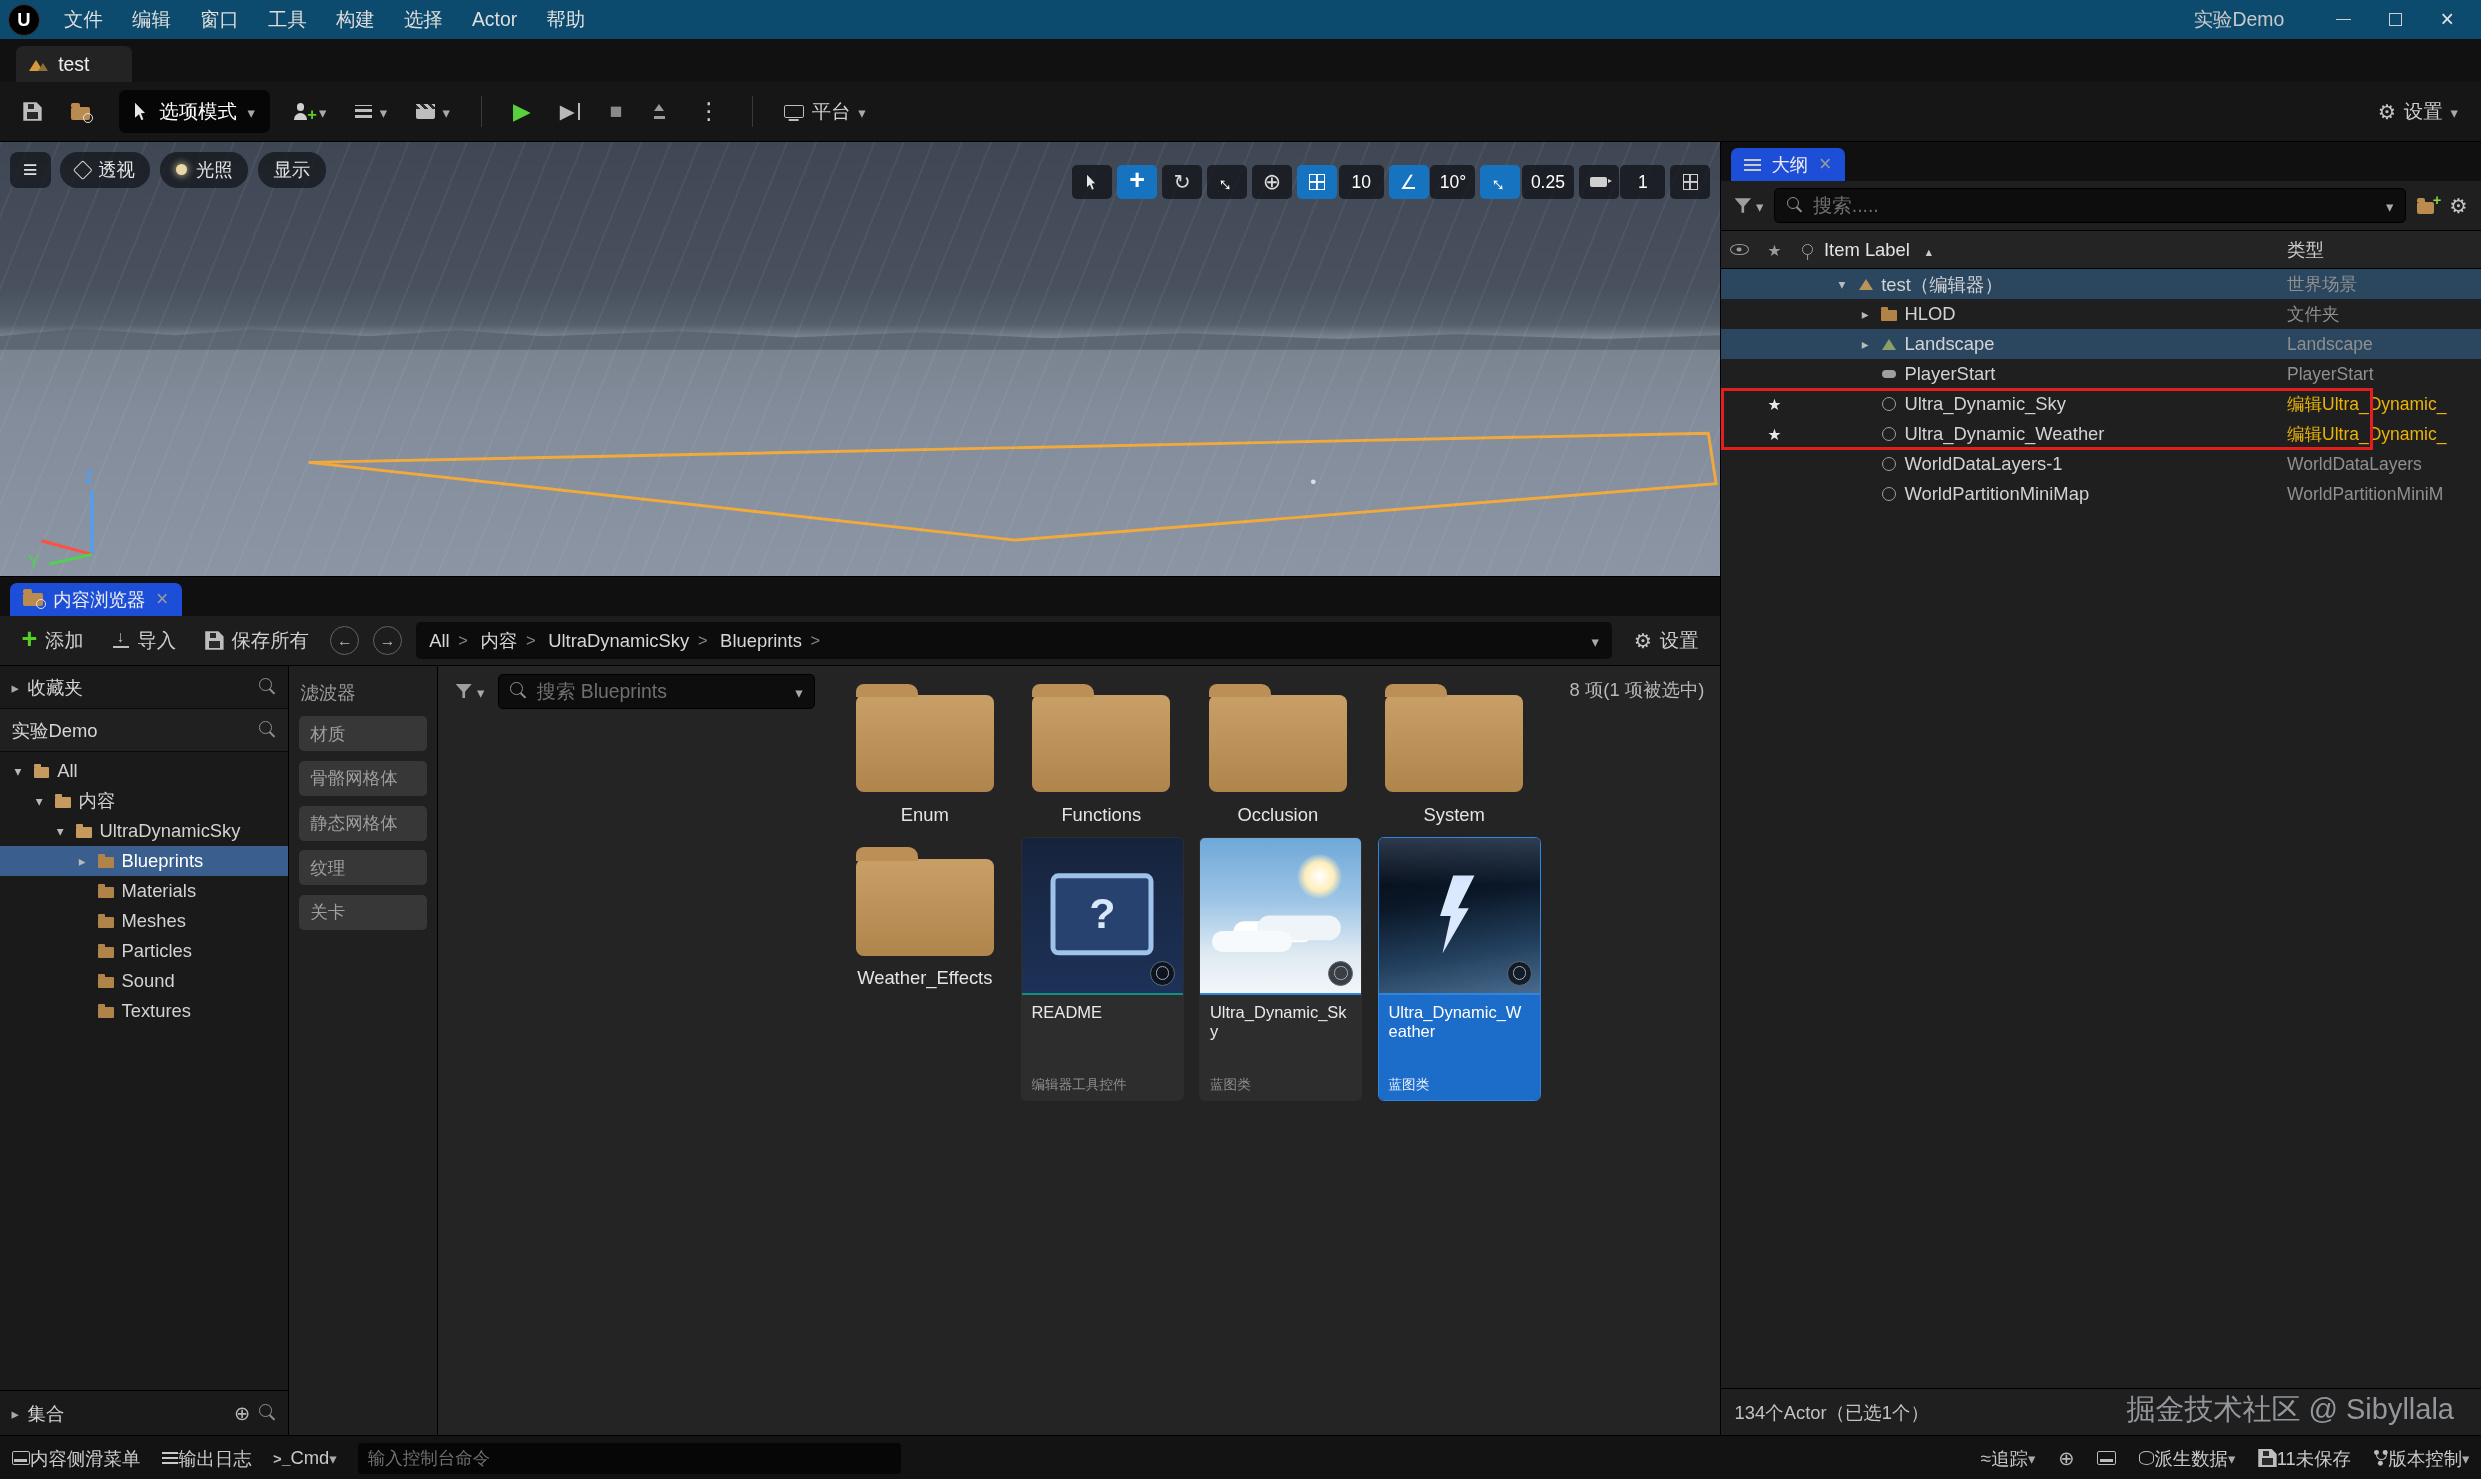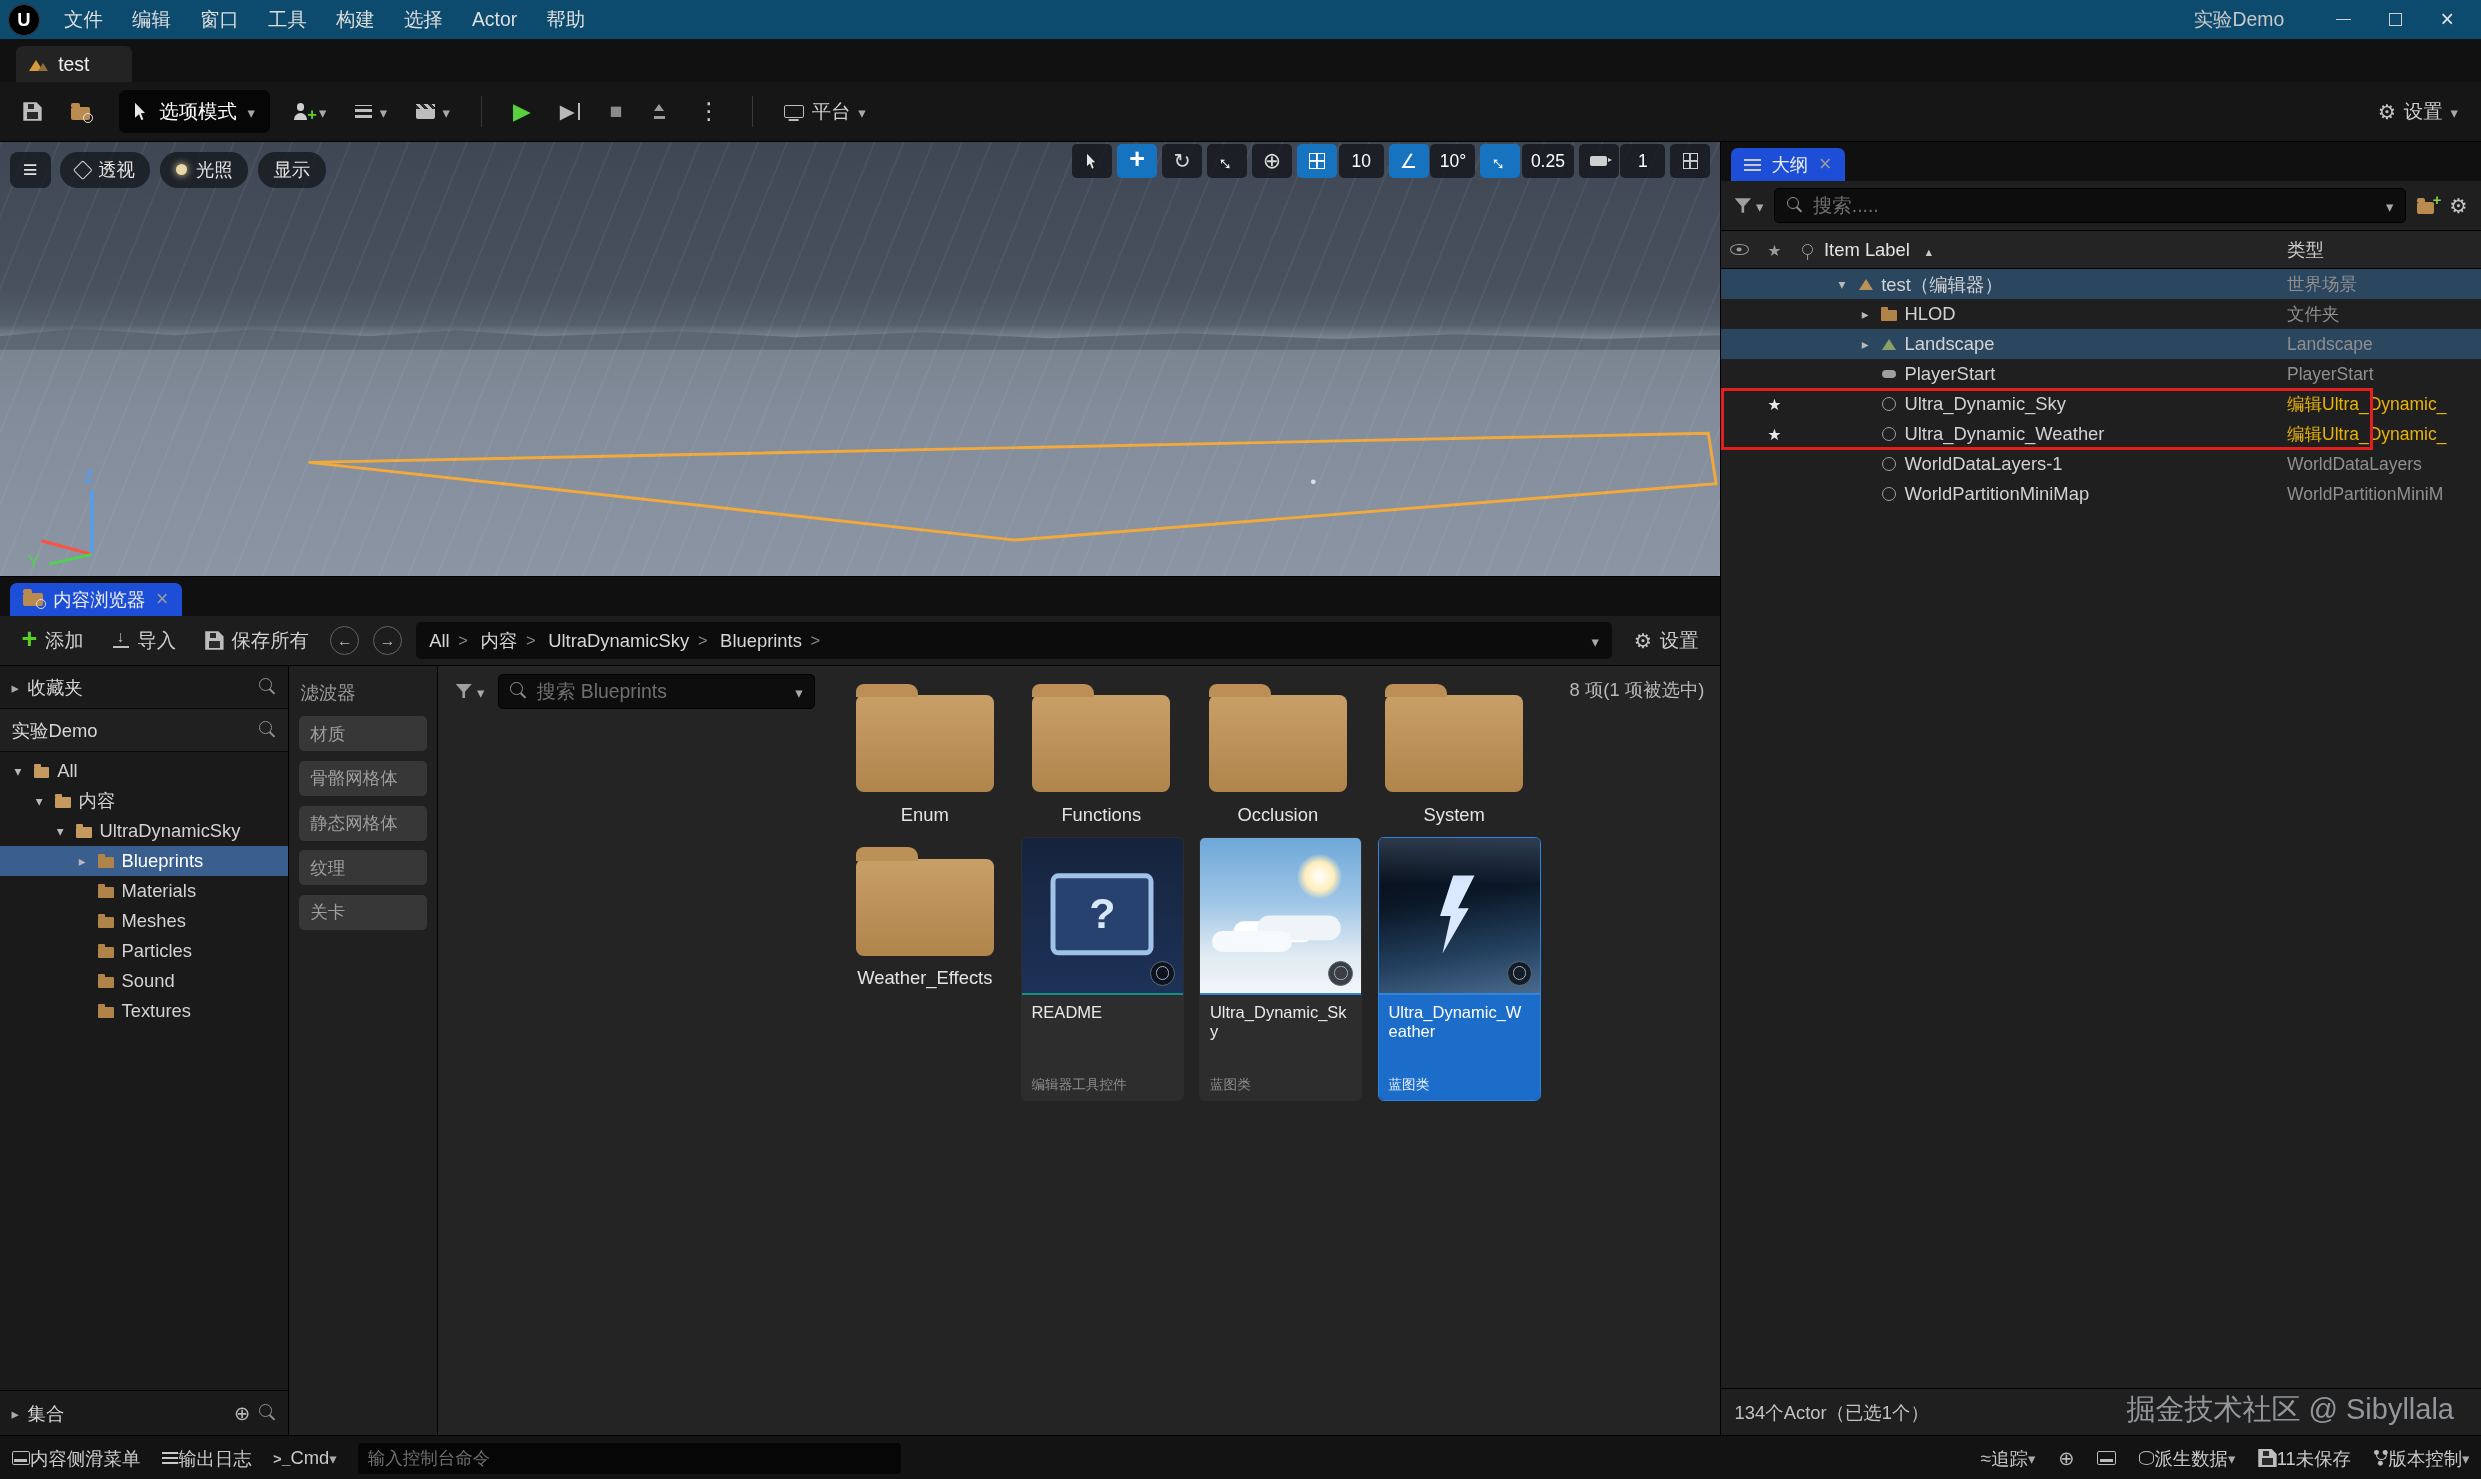--- a/index.html
+++ b/index.html
@@ -124,21 +124,21 @@
 .left-col{width:1720px;display:flex;flex-direction:column;min-width:0;flex:0 0 auto}
 
 
 .viewport{flex:0 0 434px;position:relative;overflow:hidden;
   background:linear-gradient(180deg,#3f4654 0%,#49515f 34%,#555e6b 42%,#79838f 45%,#828c9a 62%,#8b95a3 100%)}
 .vp-scene{position:absolute;inset:0;width:100%;height:100%}
 .vp-rain{position:absolute;inset:0;background:repeating-linear-gradient(112deg,rgba(215,224,236,.06) 0 1.9px,transparent 1.9px 27px);pointer-events:none}
 .vp-tl{position:absolute;top:9.7px;left:9.7px;display:flex;gap:9.7px;align-items:center}
 .vp-btn{height:36px;padding:0 15.5px;background:rgba(14,16,20,.68);border-radius:17.5px;display:flex;gap:8.7px;align-items:center;color:#e3e3e3;font-size:18.4px}
 .vp-btn.sq{width:41px;padding:0;border-radius:7.8px;justify-content:center}
-.vp-tr{position:absolute;top:2px;right:9.7px;display:flex;gap:4.9px;align-items:center}
+.vp-tr{position:absolute;top:23px;right:9.7px;display:flex;gap:4.9px;align-items:center}
 .vp-pair{display:flex;gap:1.9px}
 .vp-tool{width:40px;height:34px;background:rgba(14,16,20,.72);border-radius:4.9px;display:flex;align-items:center;justify-content:center;color:#d8d8d8}
 .vp-tool.active,.vp-tool.blue{background:#1673c0}
 .vp-val{height:34px;min-width:45px;background:rgba(14,16,20,.72);border-radius:4.9px;color:#fff;font-size:17.5px;padding:0 8.7px;display:flex;align-items:center;justify-content:center}
 .vp-gizmo{position:absolute;left:15.5px;bottom:7.8px}
 
 
 .panel-tabs{height:39px;background:#101010;display:flex;align-items:flex-end;padding-left:9.7px;flex:0 0 auto}
 .panel-tab{height:33px;background:#1d4ed8;border-radius:6.8px 6.8px 0 0;display:flex;align-items:center;gap:10.7px;padding:0 13.6px;color:#ececec;font-size:18.4px}
 

